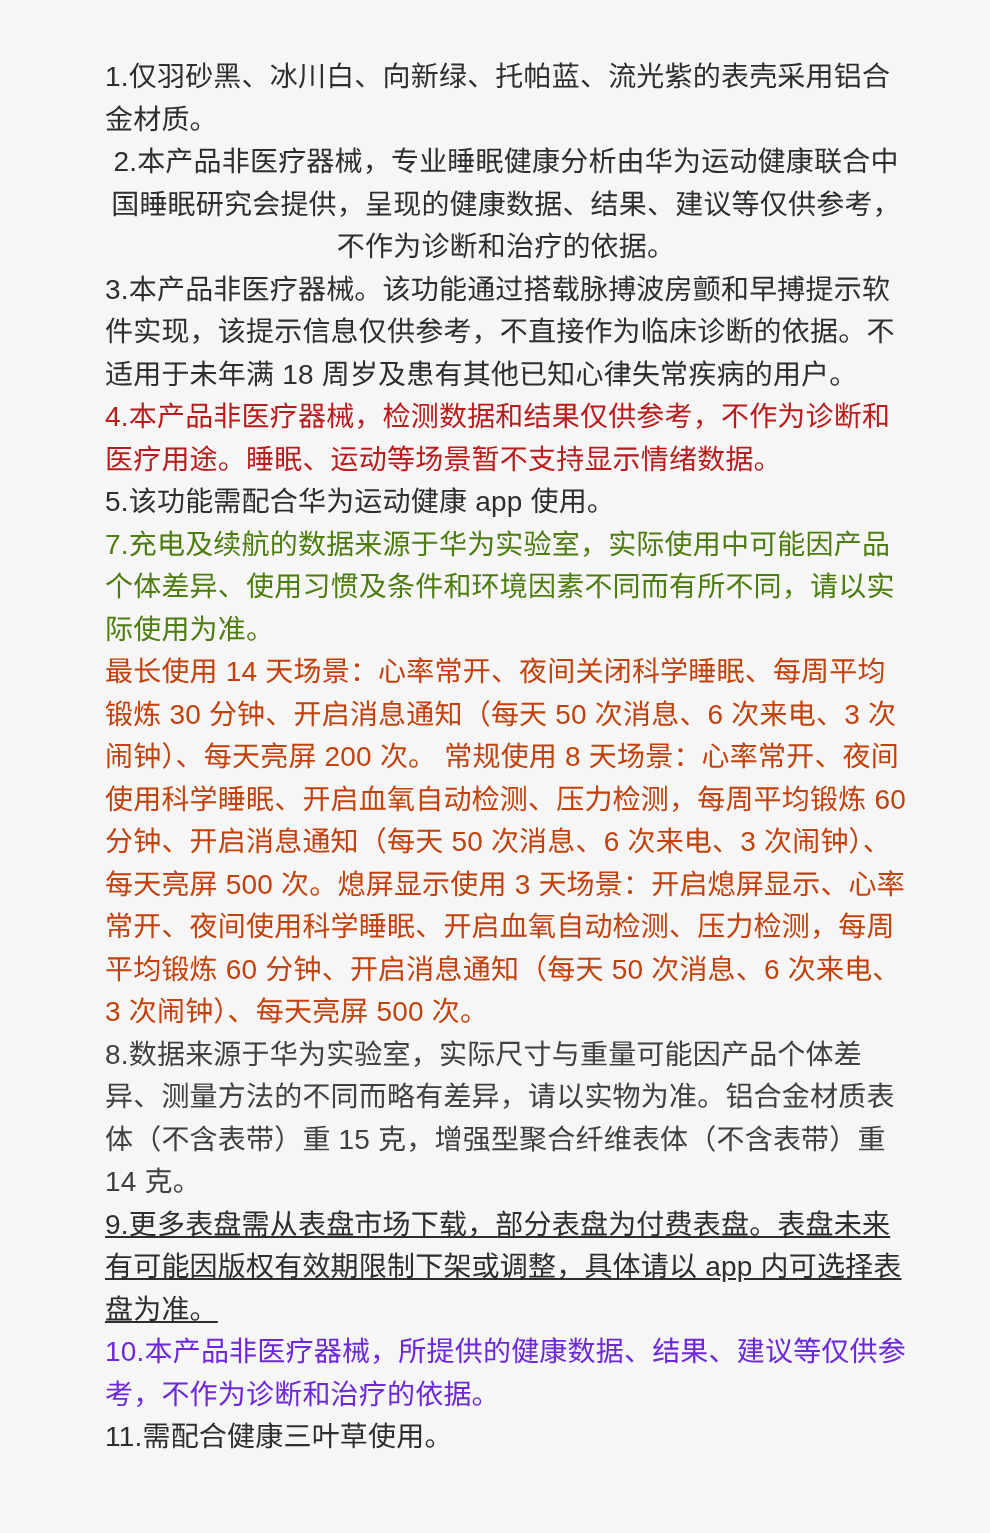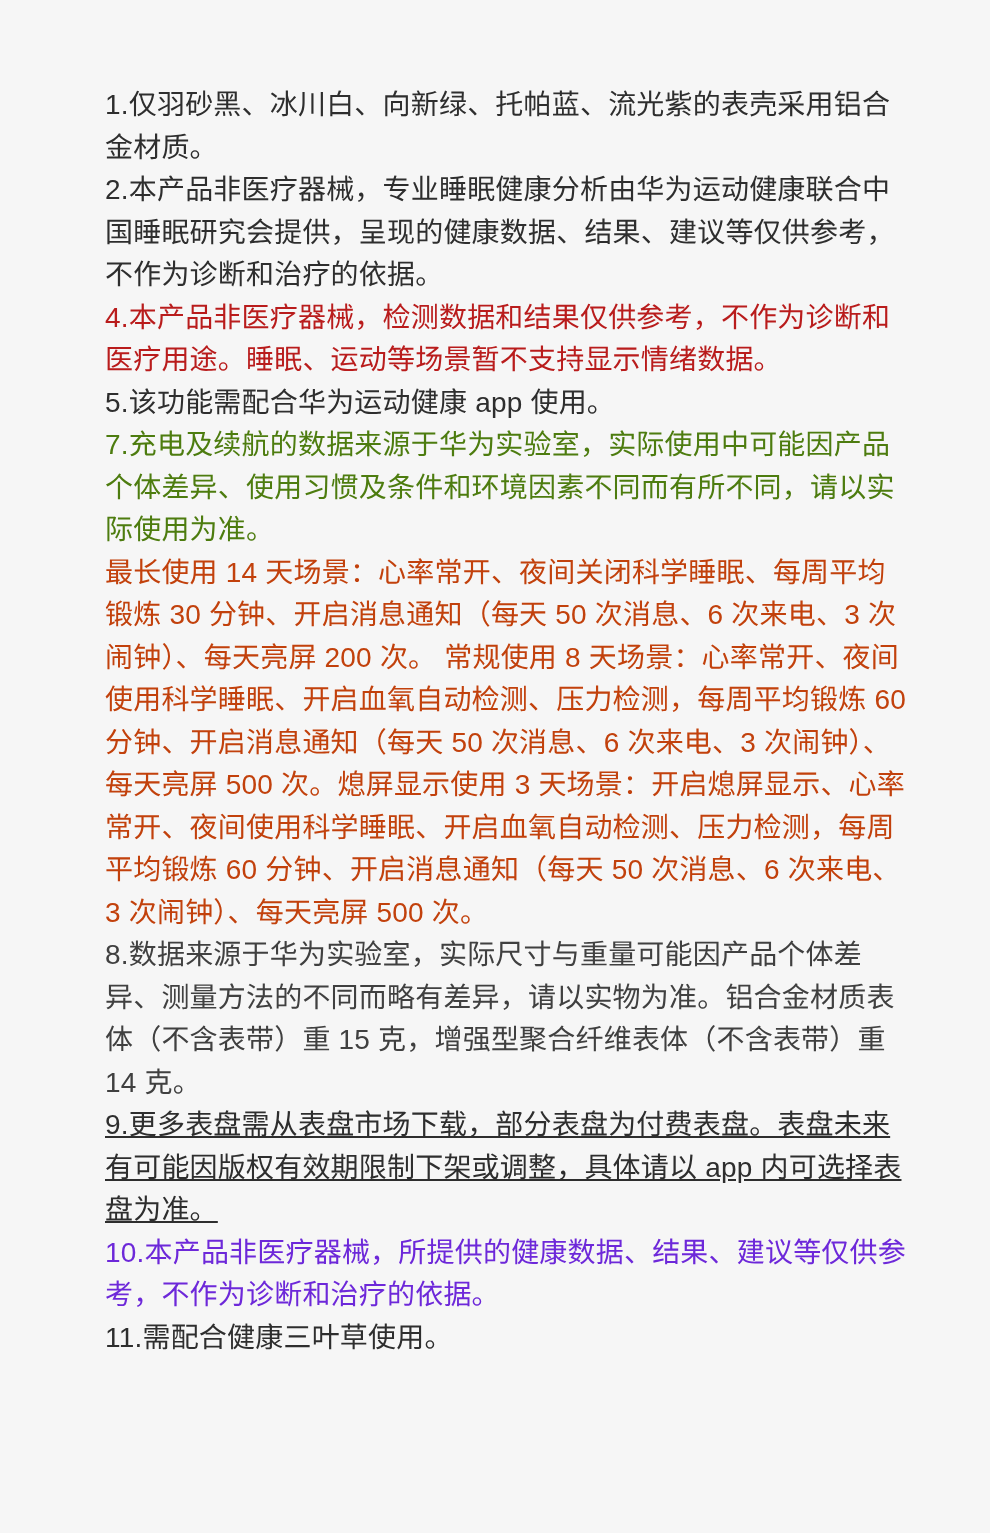--- a/index.html
+++ b/index.html
@@ -11,41 +11,42 @@
     height: 1533px;
     overflow: hidden;
     background: #f6f6f6;
     font-family: "Liberation Sans", "DejaVu Sans", sans-serif;
     -webkit-font-smoothing: antialiased;
   }
   .page {
     box-sizing: border-box;
     width: 990px;
     height: 1533px;
-    padding: 84px 85px 0 105px;
+    padding: 56px 85px 0 105px;
   }
   .notes p {
     margin: 0;
     width: 802px;
     font-size: 28px;
     line-height: 42.5px;
     letter-spacing: 0.2px;
     color: #2e2e2e;
     text-align: left;
     word-break: break-word;
     overflow-wrap: break-word;
   }
 </style>
 </head>
 <body style="background: rgb(246, 246, 246);">
 
 <main class="page">
   <div class="notes">
     <p style="color: rgb(46, 46, 46);">1.仅羽砂黑、冰川白、向新绿、托帕蓝、流光紫的表壳采用铝合金材质。</p>
-    <p style="color: rgb(46, 46, 46);">2.本产品非医疗器械，专业睡眠健康分析由华为运动健康联合中国睡眠研究会提供，呈现的健康数据、结果、建议等仅供参考，不作为诊断和治疗的依据。</p>
+    <p style="color: rgb(46, 46, 46); text-align: center;">2.本产品非医疗器械，专业睡眠健康分析由华为运动健康联合中国睡眠研究会提供，呈现的健康数据、结果、建议等仅供参考，不作为诊断和治疗的依据。</p>
+    <p style="color: rgb(46, 46, 46);">3.本产品非医疗器械。该功能通过搭载脉搏波房颤和早搏提示软件实现，该提示信息仅供参考，不直接作为临床诊断的依据。不适用于未年满 18 周岁及患有其他已知心律失常疾病的用户。</p>
     <p style="color: #b91c1c;">4.本产品非医疗器械，检测数据和结果仅供参考，不作为诊断和医疗用途。睡眠、运动等场景暂不支持显示情绪数据。</p>
     <p style="color: rgb(46, 46, 46);">5.该功能需配合华为运动健康 app 使用。</p>
     <p style="color: #4d7c0f;">7.充电及续航的数据来源于华为实验室，实际使用中可能因产品个体差异、使用习惯及条件和环境因素不同而有所不同，请以实际使用为准。</p>
     <p style="color: #c2410c;">最长使用 14 天场景：心率常开、夜间关闭科学睡眠、每周平均锻炼 30 分钟、开启消息通知（每天 50 次消息、6 次来电、3 次闹钟）、每天亮屏 200 次。 常规使用 8 天场景：心率常开、夜间使用科学睡眠、开启血氧自动检测、压力检测，每周平均锻炼 60 分钟、开启消息通知（每天 50 次消息、6 次来电、3 次闹钟）、每天亮屏 500 次。熄屏显示使用 3 天场景：开启熄屏显示、心率常开、夜间使用科学睡眠、开启血氧自动检测、压力检测，每周平均锻炼 60 分钟、开启消息通知（每天 50 次消息、6 次来电、3 次闹钟）、每天亮屏 500 次。</p>
     <p style="color: #404040;">8.数据来源于华为实验室，实际尺寸与重量可能因产品个体差异、测量方法的不同而略有差异，请以实物为准。铝合金材质表体（不含表带）重 15 克，增强型聚合纤维表体（不含表带）重 14 克。</p>
     <p style="color: rgb(46, 46, 46); text-decoration: underline;">9.更多表盘需从表盘市场下载，部分表盘为付费表盘。表盘未来有可能因版权有效期限制下架或调整，具体请以 app 内可选择表盘为准。</p>
     <p style="color: #6d28d9;">10.本产品非医疗器械，所提供的健康数据、结果、建议等仅供参考，不作为诊断和治疗的依据。</p>
     <p style="color: rgb(46, 46, 46);">11.需配合健康三叶草使用。</p>
   </div>
 </main>

